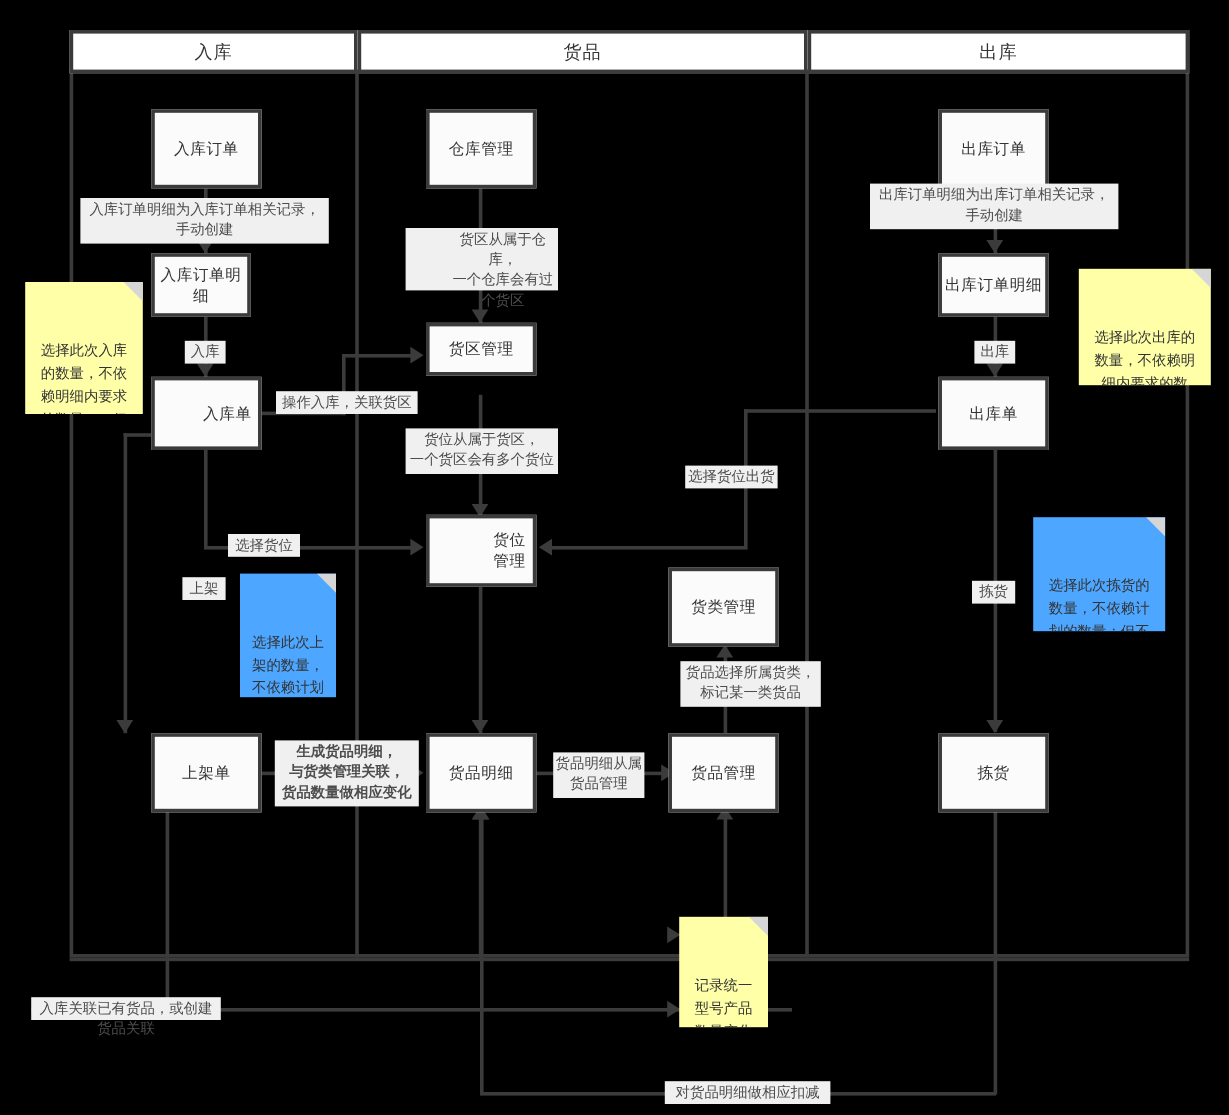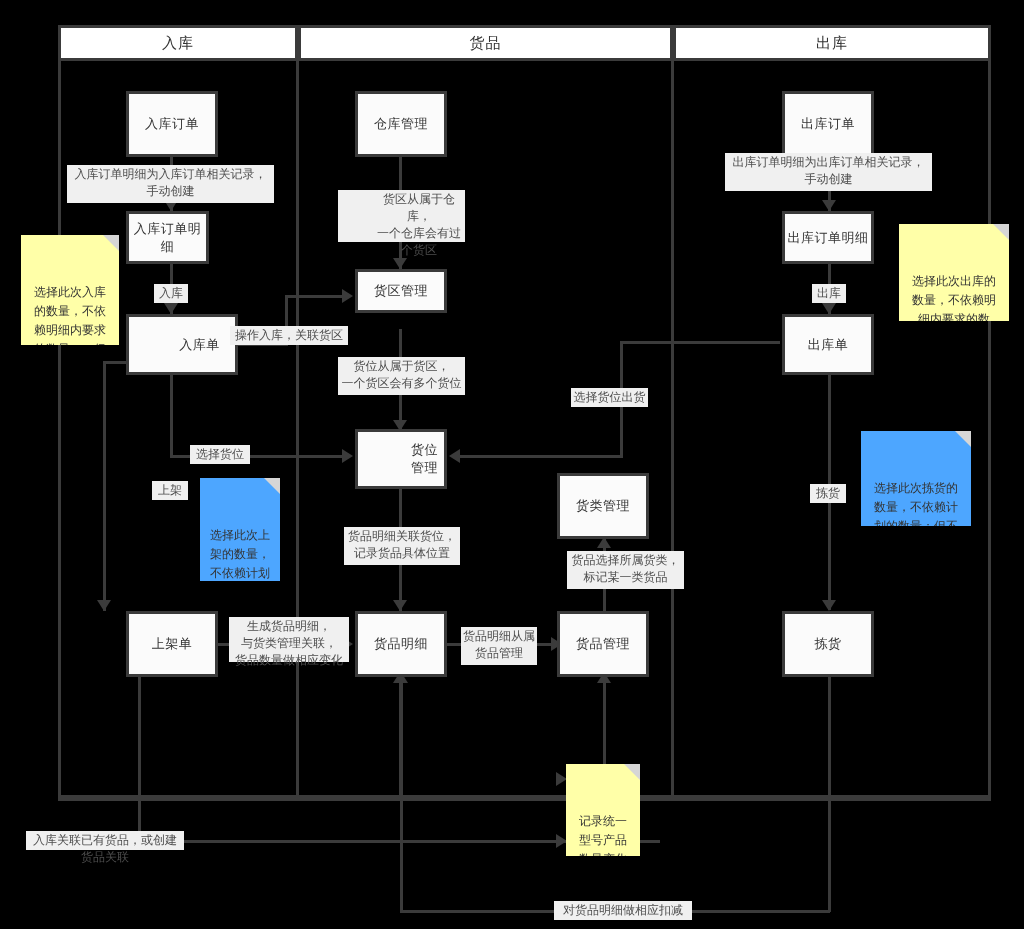--- a/index.html
+++ b/index.html
@@ -185,21 +185,21 @@
   <div class="h-line" style="left:400px; top:910px; width:430px;"></div>
   <div class="v-line" style="left:400px; top:677px; height:235px;"></div>
   <div class="arrow up" style="left:394px; top:672px;"></div>
 
   <div class="node" style="left:126px; top:91px; width:92px; height:66px;">
     <span>入库订单</span>
   </div>
   <div class="node" style="left:126px; top:211px; width:83px; height:53px;">
     <span>入库订单明细</span>
   </div>
-  <div class="node" style="left:126px; top:314px; width:112px; height:61px;padding-left:35px;">
+  <div class="node" style="left:126px; top:314px; width:92px; height:61px;padding-left:35px;">
     <span>入库单</span>
   </div>
   <div class="node" style="left:126px; top:611px; width:92px; height:66px;">
     <span>上架单</span>
   </div>
 
   <div class="node" style="left:355px; top:91px; width:92px; height:66px;">
     <span>仓库管理</span>
   </div>
   <div class="node" style="left:355px; top:269px; width:92px; height:44px;">
@@ -235,32 +235,30 @@
 手动创建</div>
 
   <div class="elabel" style="left:154px; top:284px; width:34px; height:19px;">入库</div>
 
   <div class="elabel" style="left:230px; top:326px; width:118px; height:19px;">操作入库，关联货区</div>
 
   <div class="elabel" style="left:190px; top:445px; width:60px; height:19px;">选择货位</div>
 
   <div class="elabel" style="left:152px; top:481px; width:36px; height:19px;">上架</div>
 
-  <div class="elabel" style="left:229px; top:617px; width:120px; height:45px;">生成货品明细，
+  <div class="elabel" style="left:229px; top:617px; width:120px; height:55px;font-weight:bold;">生成货品明细，
 与货类管理关联，
 货品数量做相应变化</div>
 
   <div class="elabel" style="left:338px; top:190px; width:127px; height:52px;padding-left:37px;">货区从属于仓库，
 一个仓库会有过个货区</div>
 
   <div class="elabel" style="left:338px; top:357px; width:127px; height:38px;">货位从属于货区，
 一个货区会有多个货位</div>
 
-  <div class="elabel" style="left:344px; top:527px; width:116px; height:38px;">货品明细关联货位，
-记录货品具体位置</div>
 
   <div class="elabel" style="left:461px; top:627px; width:76px; height:38px;">货品明细从属
 货品管理</div>
 
   <div class="elabel" style="left:545px; top:551px; width:117px; height:38px;margin-left:22px;">货品选择所属货类，
 标记某一类货品</div>
 
   <div class="elabel" style="left:571px; top:388px; width:77px; height:19px;">选择货位出货</div>
 
   <div class="elabel" style="left:725px; top:153px; width:207px; height:38px;">出库订单明细为出库订单相关记录，

